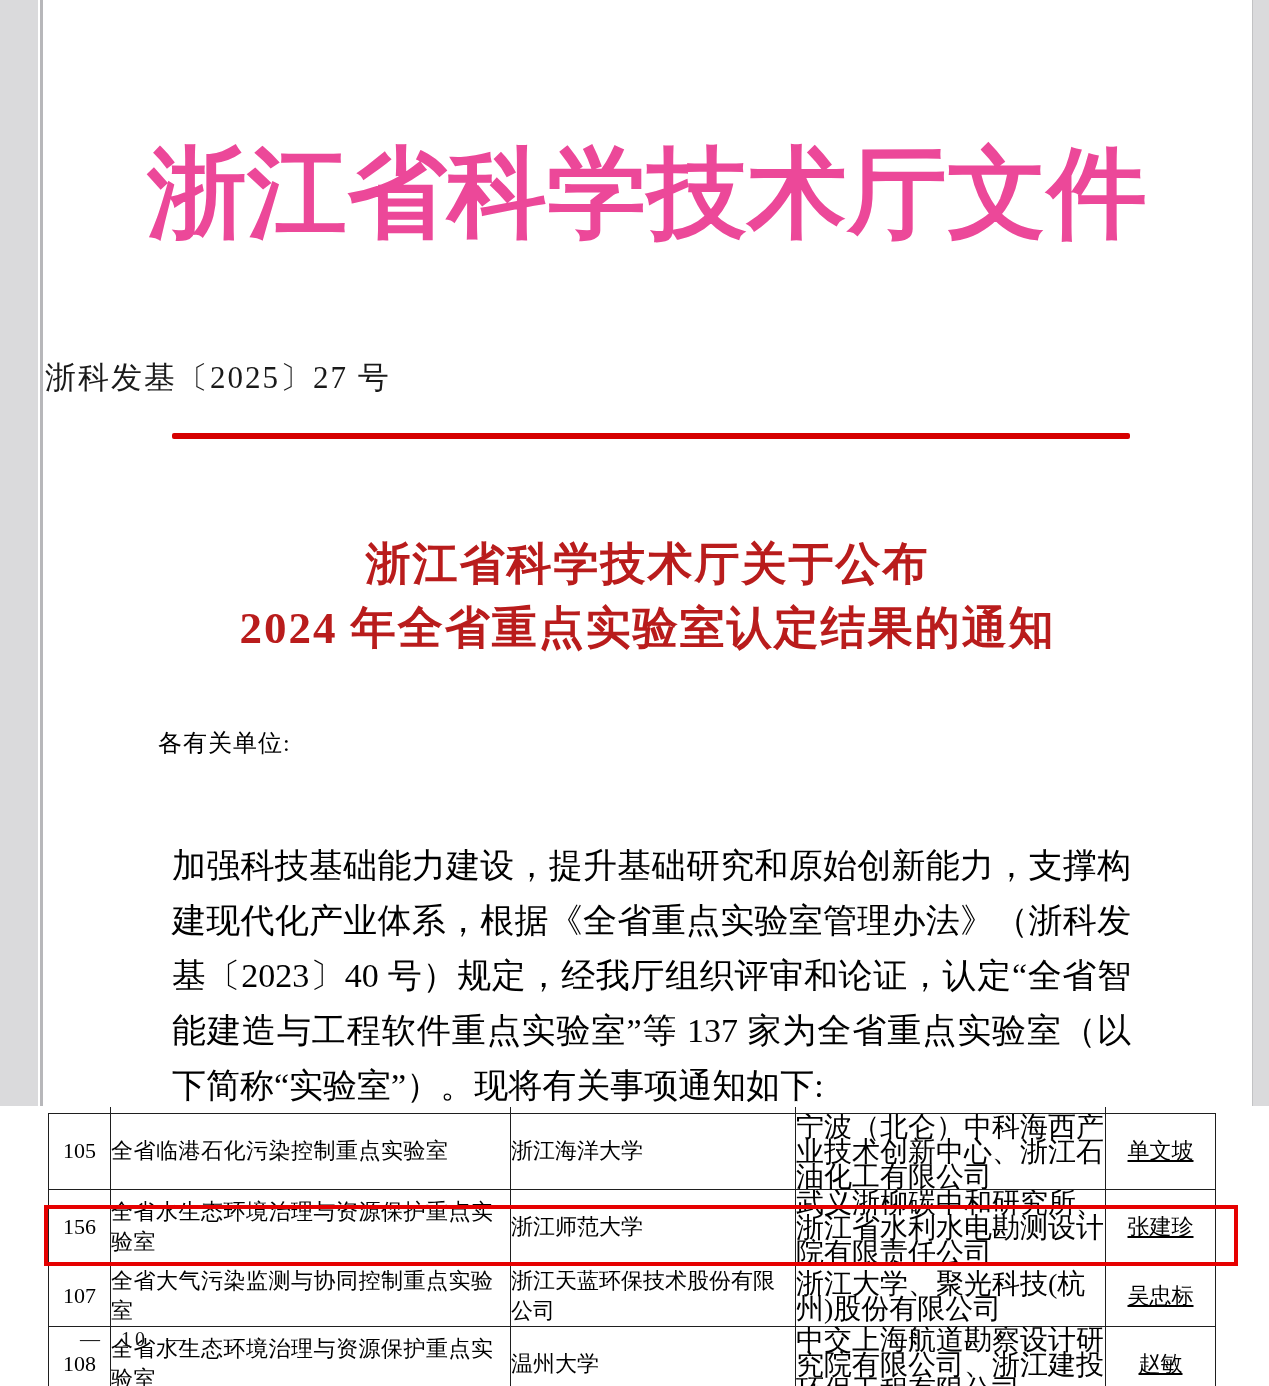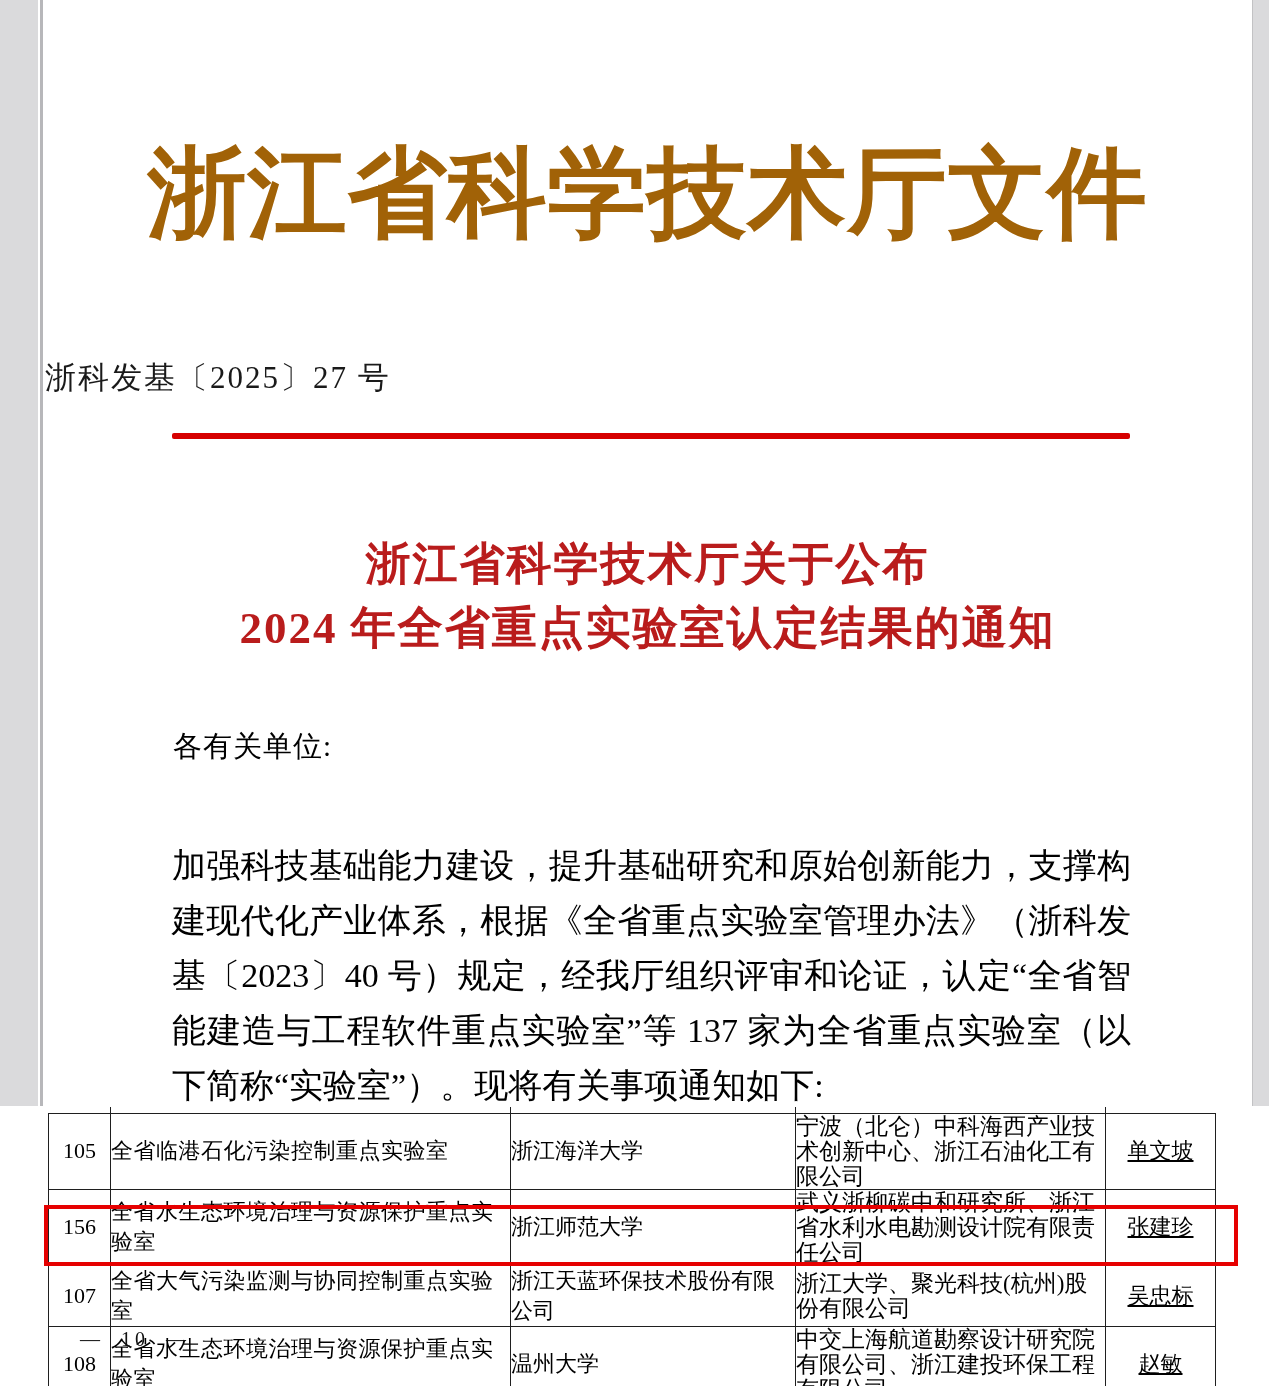--- a/index.html
+++ b/index.html
@@ -18,43 +18,43 @@
   
   .margin-strip { position: absolute; top: 0; height: 1106px; background: #dadadc; }
   .margin-strip.left  { left: 0; width: 38px; }
   .margin-strip.right { left: 1252px; width: 17px; border-left: 1px solid #c2c2c4; }
   .page-edge-line { position: absolute; top: 0; height: 1106px; left: 40px; width: 3px; background: #b7b7ba; }
 
   
   .letterhead {
     position: absolute; left: 45px; top: 128px; width: 1205px;
     text-align: center;
-    font-size: 99px; font-weight: bold; color: #a16207;
+    font-size: 99px; font-weight: bold; color: #ec4899;
     letter-spacing: 1px; white-space: nowrap;
   }
   .doc-number {
     position: absolute; left: 45px; top: 357px; width: 1205px;
     text-align: left; font-size: 31px; color: #1a1a1a; letter-spacing: 2px;
   }
   .red-rule {
     position: absolute; left: 172px; top: 433px; width: 958px; height: 6px;
     background: #d60000; border-radius: 2px;
   }
 
   .notice-title {
     position: absolute; left: 45px; width: 1205px;
     text-align: center; font-weight: bold; color: #b91c1c;
     font-size: 45px; letter-spacing: 2px; white-space: nowrap;
   }
   .notice-title.l1 { top: 534px; }
   .notice-title.l2 { top: 598px; }
 
   .salutation {
-    position: absolute; left: 173px; top: 727px;
-    font-size: 29px; color: #000; letter-spacing: 1px;
+    position: absolute; left: 158px; top: 727px;
+    font-size: 24px; color: #000; letter-spacing: 1px;
   }
   .body-line {
     position: absolute; left: 172px; width: 959px; height: 50px;
     font-size: 34px; line-height: 48px; color: #000;
     text-align: justify; text-align-last: justify; white-space: nowrap;
   }
   .body-line.indent { text-indent: 68px; }
   .body-line.last { text-align-last: left; white-space: normal; }
 
   
@@ -69,21 +69,21 @@
     vertical-align: middle;
     overflow: hidden;
     padding: 0;
   }
   tr.stub td { border-top: none; }
   tr.stub td.no-outer-l { border-left: none; }
   tr.stub td.no-outer-r { border-right: none; }
   td.c-no   { text-align: center; }
   td.c-lab  { padding-left: 16px; letter-spacing: 0.5px; }
   td.c-inst { padding-left: 10px; margin-top: 45px; }
-  td.c-part { padding: 2px 8px; font-size: 23px; line-height: 25px; }
+  td.c-part { padding: 2px 8px; font-size: 28px; line-height: 25px; }
   td.c-dir  { text-align: center; text-decoration: underline; }
 
   .highlight-box {
     position: absolute; left: 44px; top: 1205px; width: 1186px; height: 53px;
     border: 4px solid #e60000; z-index: 5; pointer-events: none;
   }
 
   .page-number {
     position: absolute; left: 80px; top: 1328px;
     font-size: 20px; color: #111; letter-spacing: 4px; word-spacing: 8px;

